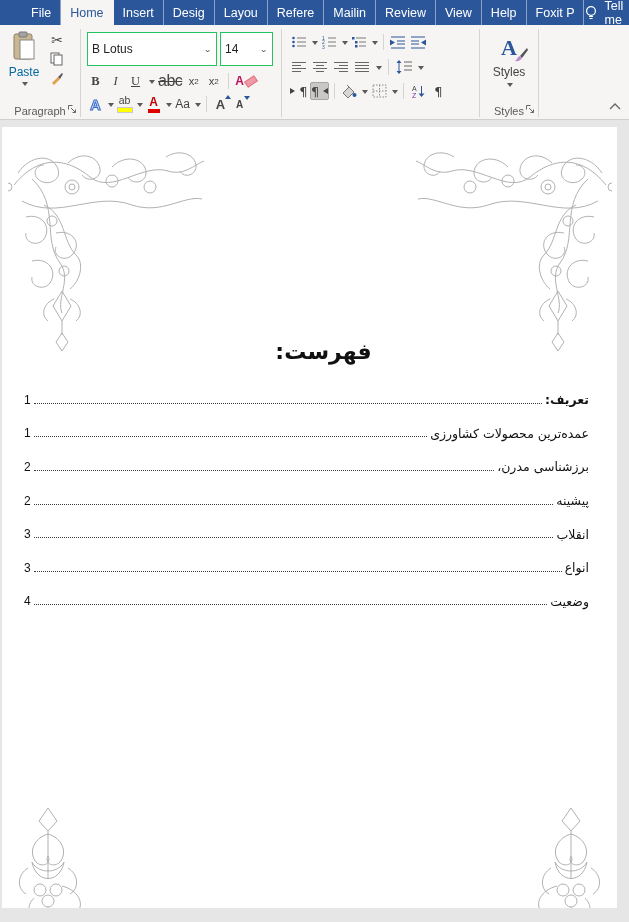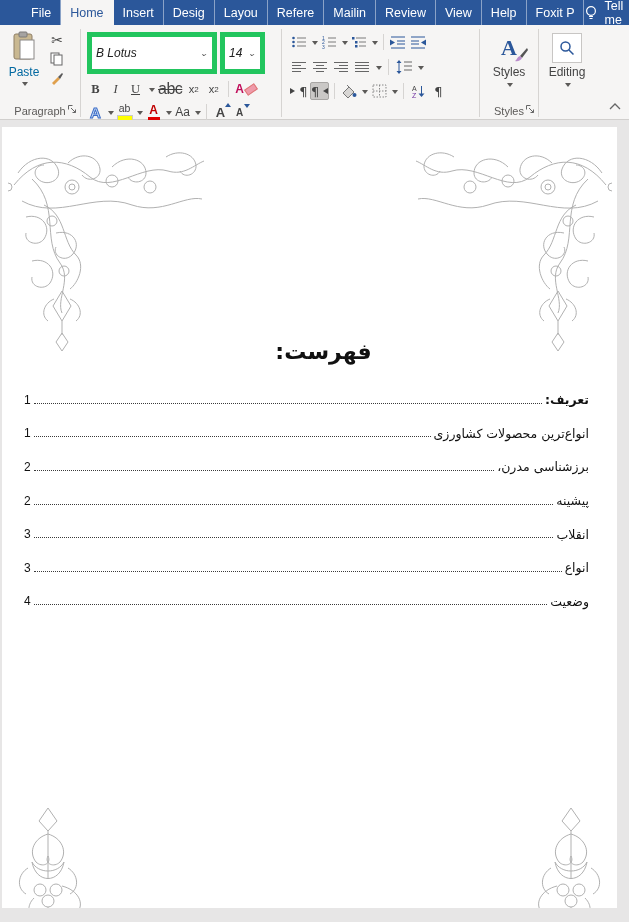--- a/index.html
+++ b/index.html
@@ -31,21 +31,21 @@
   
   .g-clip{width:80px;}
   .clip-row{display:flex;height:100%;}
   .paste-btn{width:40px;display:flex;flex-direction:column;align-items:center;gap:1px;margin-left:4px;cursor:pointer;}
   .paste-btn .plabel{font-size:12px;color:#0369a1;margin-top:3px;}
   .clip-col{display:flex;flex-direction:column;align-items:center;gap:5px;margin-left:6px;padding-top:2px;}
   .scissors{font-family:"DejaVu Sans",sans-serif;font-size:14px;color:#444;line-height:14px;}
 
   
   .g-font{width:200px;}
-  .combo{display:inline-flex;align-items:center;justify-content:space-between;background:#fff;border:5px solid #22c55e;height:20px;font-size:12px;color:#222;padding:16px 4px;box-sizing:border-box;cursor:pointer;font-style:italic;}
+  .combo{display:inline-flex;align-items:center;justify-content:space-between;background:#fff;border:1px solid #22c55e;height:20px;font-size:12px;color:#222;padding:16px 4px;box-sizing:border-box;cursor:pointer;}
   .combo .chev{font-size:10px;color:#555;transform:scaleY(.8);}
   .frow{display:flex;align-items:center;margin-left:6px;}
   .frow1{margin-top:1px;}
   .frow2{margin-top:6px;gap:3px;}
   .frow3{margin-top:5px;gap:2px;}
   .fbtn{min-width:17px;height:18px;font-size:12.5px;position:relative;}
   .b-bold{font-weight:bold;font-family:"Liberation Serif",serif;}
   .b-italic{font-style:italic;font-family:"Liberation Serif",serif;}
   .b-under{text-decoration:underline;font-family:"Liberation Serif",serif;}
   .b-strike{text-decoration:line-through;font-size:16px;letter-spacing:-.5px;}
@@ -231,21 +231,21 @@
     </div>
     <div class="vsep"></div>
 
     <div class="rgroup g-font">
       <div class="rg-content">
         <div class="frow frow1">
           <span class="combo" style="width:130px">
             <span>B Lotus</span>
               <span class="chev">⌄</span>
           </span>
-          <span class="combo" style="width:45px;margin-left:3px">
+          <span class="combo" style="width:53px;margin-left:3px">
             <span>14</span>
               <span class="chev">⌄</span>
           </span>
         </div>
         <div class="frow frow2">
           <span class="btn fbtn b-bold">B</span>
           <span class="btn fbtn b-italic">I</span>
           <span class="btn fbtn b-under">U</span>
           <span class="dd"></span>
           <span class="btn fbtn b-strike">abc</span>
@@ -465,34 +465,20 @@
                 <path d="M1.5,1.5 h4 M1.5,1.5 v4"></path>
                 <path d="M4,4 l4.5,4.5 M8.5,8.5 h-3 M8.5,8.5 v-3"></path>
               </g>
             </svg>
         </span>
       </div>
     </div>
     <div class="vsep"></div>
 
     <div class="rgroup g-edit">
-      <div class="rg-content">
-        <div class="bigbtn">
-          <span class="searchbox">
-            <svg width="16" height="16" viewBox="0 0 16 16">
-                <g fill="none" stroke="#2b579a" stroke-width="1.5">
-                  <circle cx="6.5" cy="6.5" r="4.5"></circle>
-                  <path d="M10,10 L14.5,14.5"></path>
-                </g>
-              </svg>
-          </span>
-          <span class="blabel">Editing</span>
-          <span class="dd"></span>
-        </div>
-      </div>
       <div class="rg-label"></div>
     </div>
 
     <span class="collapse">
       <svg width="12" height="7" viewBox="0 0 12 7">
           <path d="M1,6 L6,1 L11,6" fill="none" stroke="#666" stroke-width="1.3"></path>
         </svg>
     </span>
   </div>
 
@@ -512,21 +498,21 @@
         </svg>
 
       <div class="doc-title">فهرست:</div>
       <div class="toc">
           <div class="toc-row">
             <span class="toc-text bold">تعریف:</span>
             <span class="leader"></span>
             <span class="toc-page">1</span>
           </div>
           <div class="toc-row">
-            <span class="toc-text">انواع‌ترین محصولات کشاورزی</span>
+            <span class="toc-text">عمده‌ترین محصولات کشاورزی</span>
             <span class="leader"></span>
             <span class="toc-page">1</span>
           </div>
           <div class="toc-row">
             <span class="toc-text">برزشناسی مدرن،</span>
             <span class="leader"></span>
             <span class="toc-page">2</span>
           </div>
           <div class="toc-row">
             <span class="toc-text">پیشینه</span>

